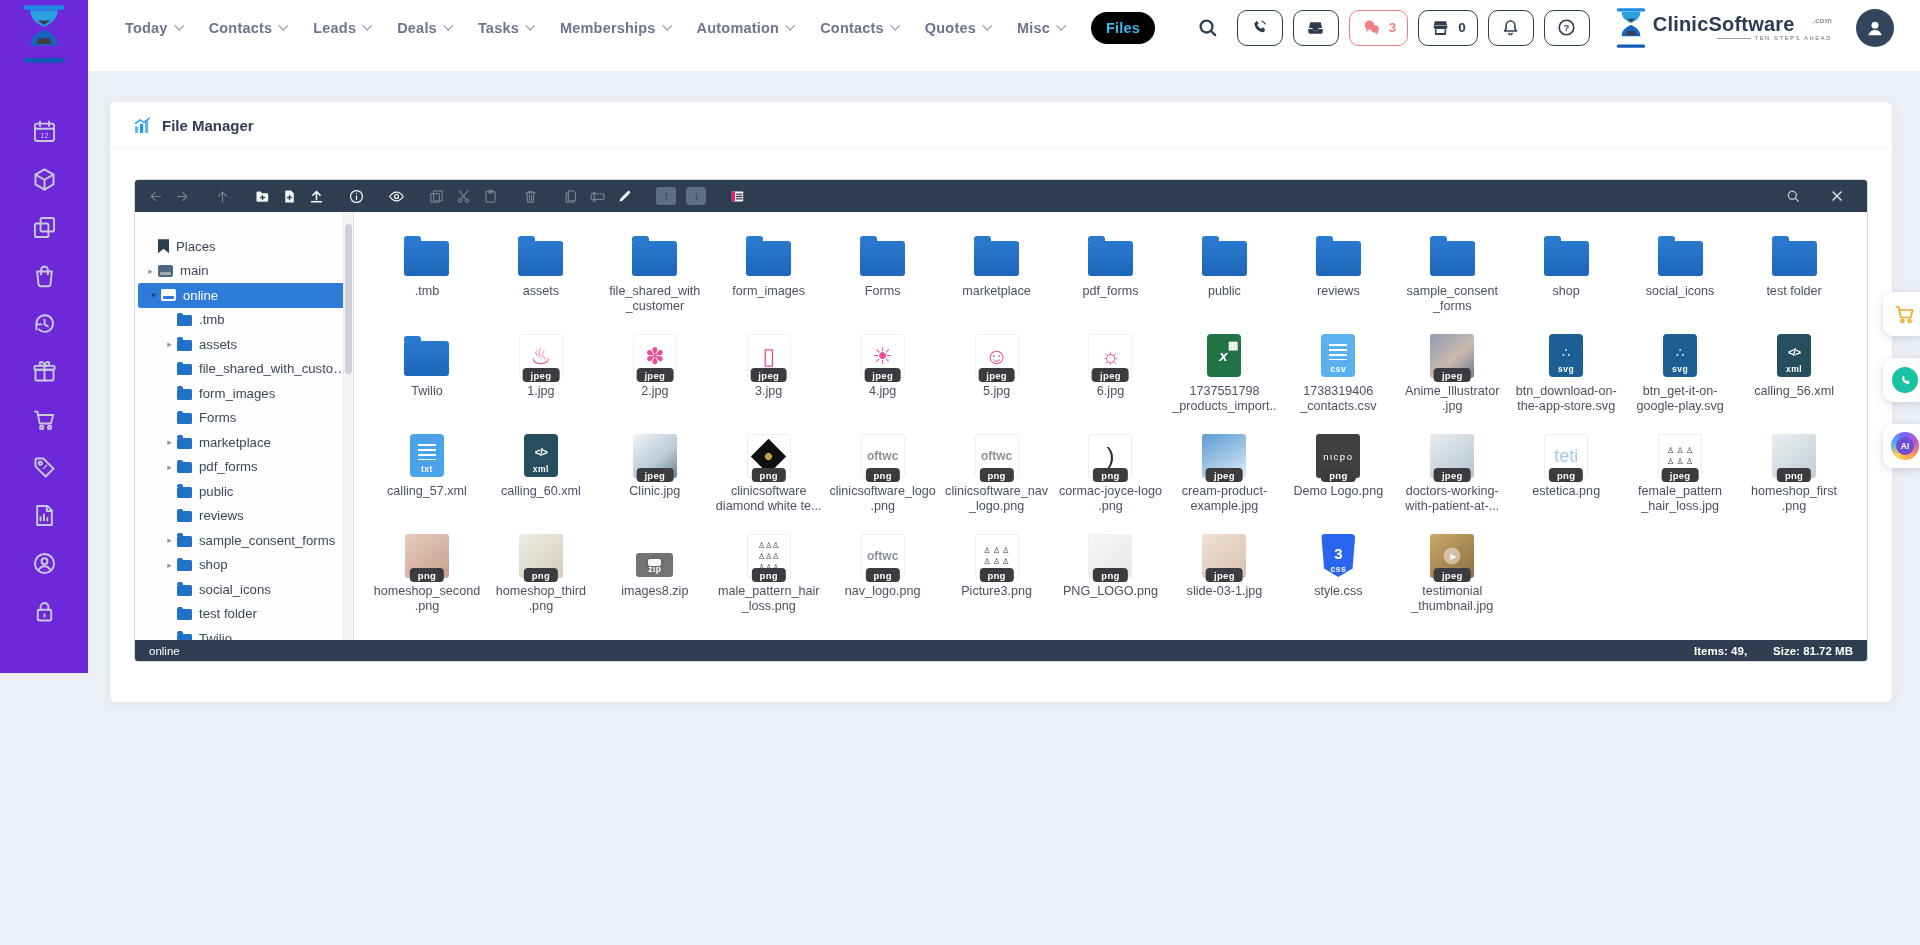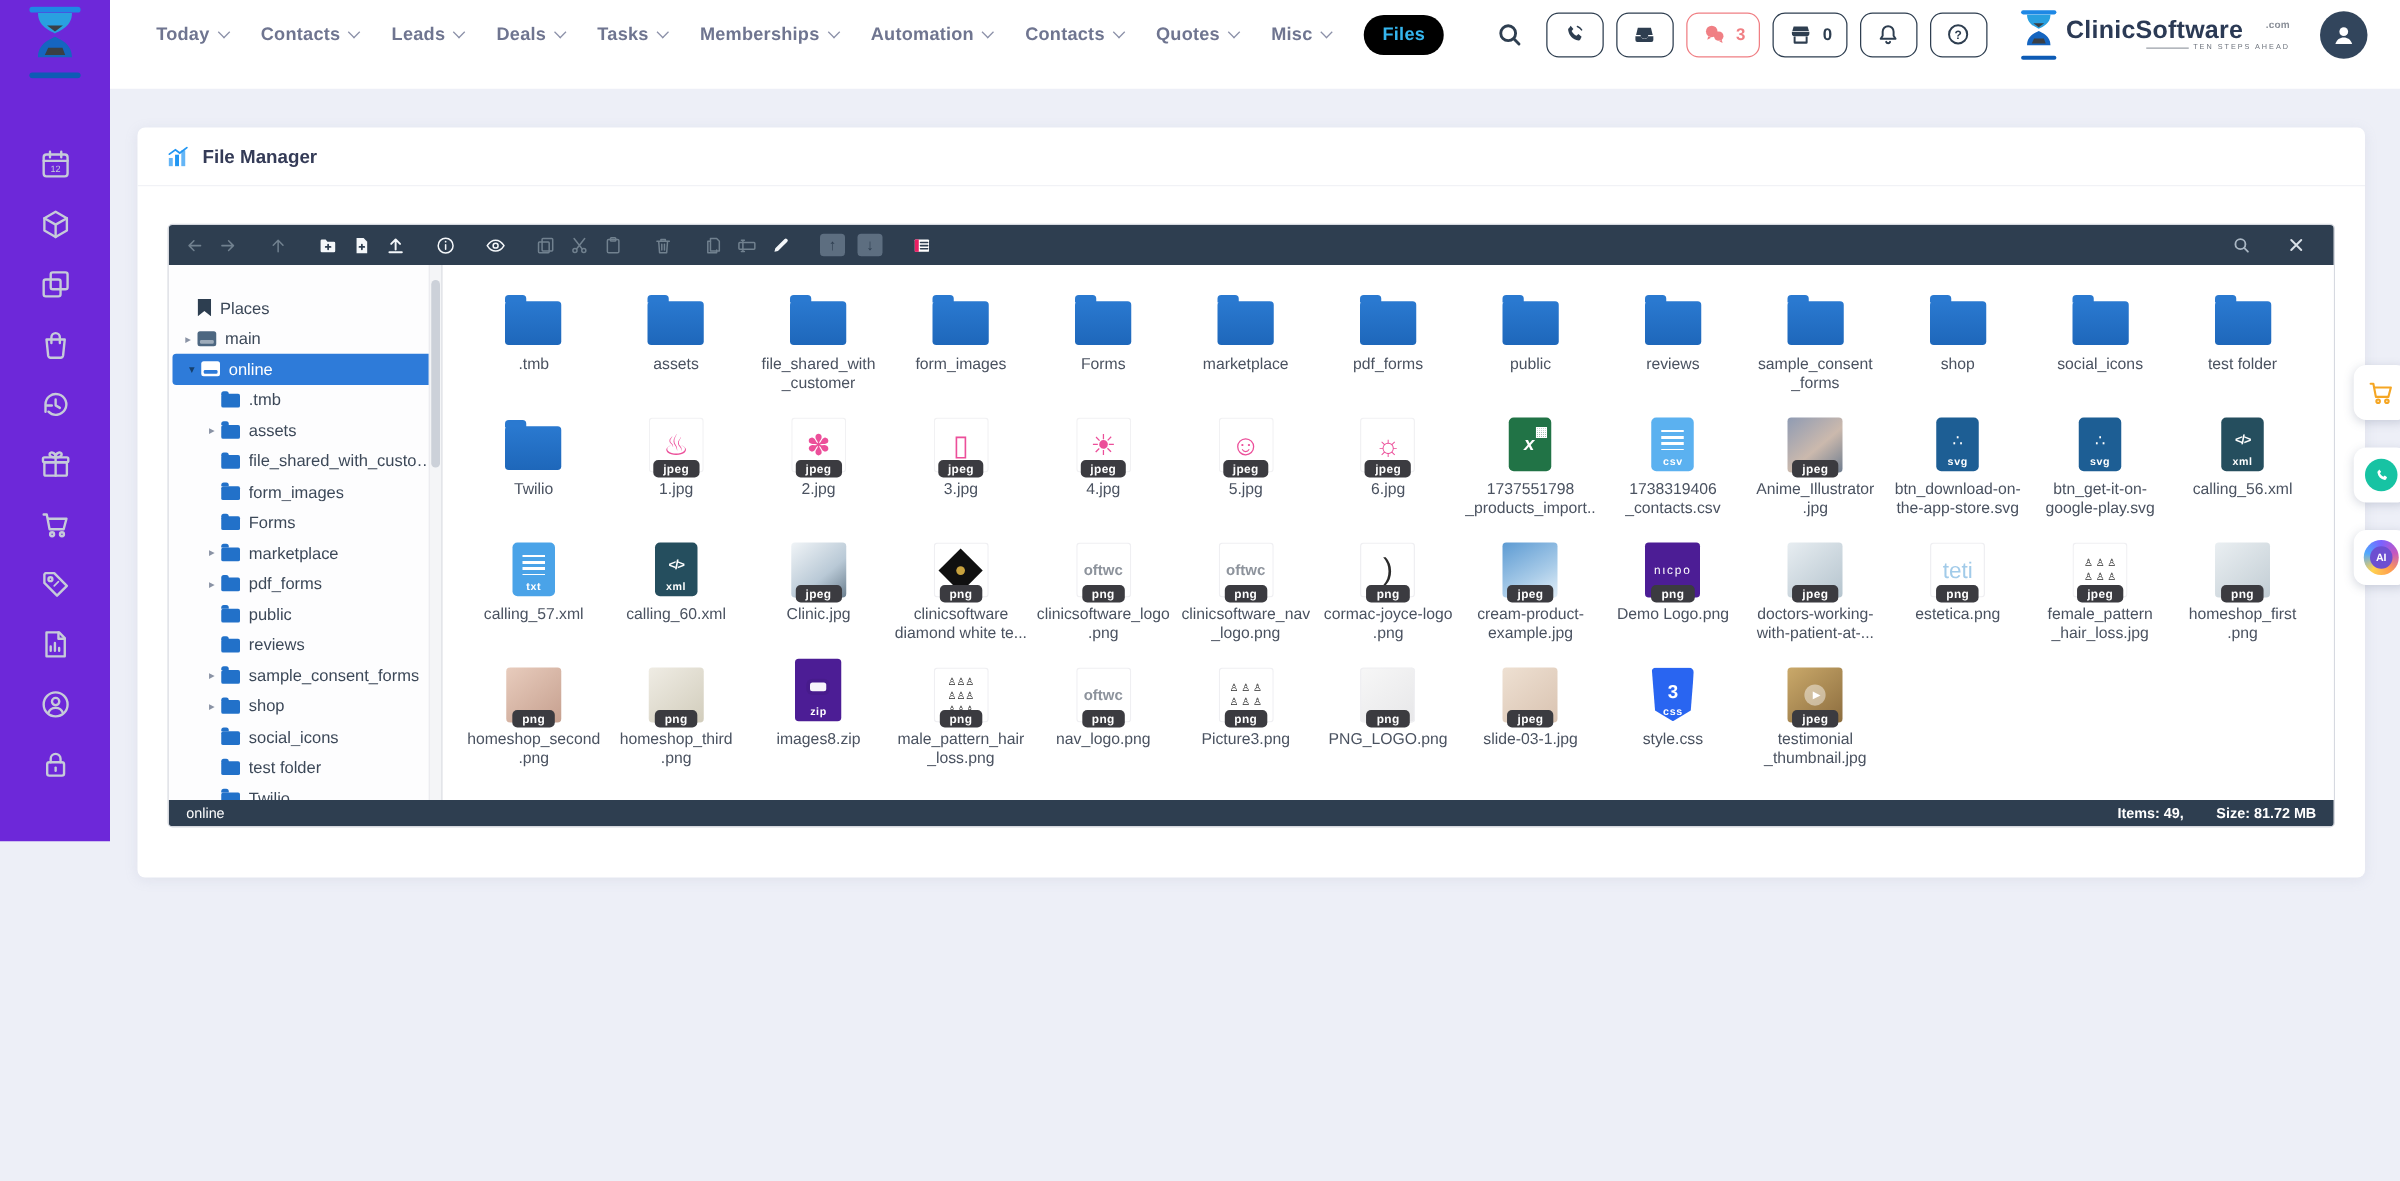--- a/index.html
+++ b/index.html
@@ -78,21 +78,21 @@
   .izone{height:55px;display:flex;align-items:flex-end;justify-content:center;position:relative;margin-bottom:6px;}
   .fname{font-size:12.6px;color:#4a5260;line-height:15px;text-align:center;max-width:112px;word-wrap:break-word;overflow-wrap:break-word;}
   .badge{position:absolute;bottom:-4px;left:50%;transform:translateX(-50%);background:#3b3b40;color:#fff;font-size:9.5px;font-weight:bold;padding:1.5px 8px;border-radius:4px;letter-spacing:.3px;}
   .folder-big{width:45px;height:35px;background:linear-gradient(#2a79d0,#1e67ba);border-radius:3px;position:relative;margin-bottom:2px;}
   .folder-big::before{content:'';position:absolute;top:-5px;left:0;width:17px;height:6px;background:#2a79d0;border-radius:3px 3px 0 0;}
   .thumb{width:44px;height:44px;border-radius:3px;display:flex;align-items:center;justify-content:center;position:relative;overflow:hidden;}
   .ttx{white-space:pre-line;}
   .t-pink{background:#fff;box-shadow:inset 0 0 0 1px #f1f1f3;color:#ec4f9a;font-size:23px;}
   .t-oftwc{background:#fff;box-shadow:inset 0 0 0 1px #efeff2;color:#8d939c;font-weight:bold;font-size:12px;}
   .t-teti{background:#fff;box-shadow:inset 0 0 0 1px #efeff2;color:#a2cbe9;font-size:18px;}
-  .t-nicpo{background:#4c1d95;color:#fff;font-size:9.5px;letter-spacing:1.5px;}
+  .t-nicpo{background:#404040;color:#fff;font-size:9.5px;letter-spacing:1.5px;}
   .t-sketch{background:#fff;box-shadow:inset 0 0 0 1px #efeff2;color:#2b2b2b;font-size:24px;font-weight:300;}
   .t-heads{background:#fff;box-shadow:inset 0 0 0 1px #efeff2;color:#2b2b2b;font-size:8px;line-height:11px;text-align:center;}
   .t-diamond{background:#fff;box-shadow:inset 0 0 0 1px #efeff2;}
   .dia{width:25px;height:25px;background:#101010;transform:rotate(45deg);position:relative;}
   .dia::after{content:'';position:absolute;top:9px;left:9px;width:7px;height:7px;border-radius:50%;background:#c8a23e;}
   .t-anime{background:linear-gradient(140deg,#8f9bb3,#cbb9ad 55%,#6f7d8f);}
   .t-clinic{background:linear-gradient(140deg,#f0f4f7,#b9c9d6 60%,#6b7f8f);}
   .t-cream{background:linear-gradient(150deg,#5d9bd3,#a8cbe8 60%,#e2eef7);}
   .t-doctors{background:linear-gradient(140deg,#e7edf1,#b5c4ce);}
   .t-homeshop1{background:linear-gradient(140deg,#eaeff2,#c2cdd4);}
@@ -107,21 +107,21 @@
   .f-excel{background:#217346;font-weight:bold;}
   .f-excel .fx{font-size:15px;font-style:italic;margin-right:2px;}
   .f-excel .fg{font-size:11px;position:absolute;right:3px;top:5px;}
   .f-csv{background:#5bb1f0;}
   .f-txt{background:#4aa3e8;}
   .lines{width:18px;height:16px;margin-bottom:8px;background:repeating-linear-gradient(#fff 0 2px,transparent 2px 5px);}
   .f-svg{background:#1d5e94;}
   .f-xml{background:#254e5e;}
   .fsym{font-size:13px;margin-bottom:6px;}
   .fsym2{font-size:10.5px;font-weight:bold;margin-bottom:7px;letter-spacing:-1px;}
-  .f-zip{background:#4c1d95;width:37px;height:50px;border-radius:3px;}
+  .f-zip{background:#737373;width:37px;height:24px;border-radius:3px;}
   .f-zip::before{content:'';position:absolute;top:6px;left:-2px;right:-2px;height:2px;background:#fff;opacity:.0;}
   .zipdash{width:13px;height:7px;border-radius:2px;background:rgba(255,255,255,.95);margin-bottom:6px;box-shadow:0 0 0 3px rgba(0,0,0,.06);}
   .f-css{background:#2965f1;clip-path:polygon(0 0,100% 0,92% 80%,50% 100%,8% 80%);}
   .fsym3{font-size:15px;font-weight:bold;margin-bottom:5px;}
 
   .statusbar{height:21px;background:#2e3e50;color:#fff;display:flex;align-items:center;justify-content:space-between;padding:0 14px;font-size:11.5px;flex:0 0 auto;}
   .sb-right{display:flex;gap:26px;font-weight:bold;}
 
   
   .floaters{position:absolute;right:-7px;top:292px;display:flex;flex-direction:column;gap:22px;z-index:6;}

